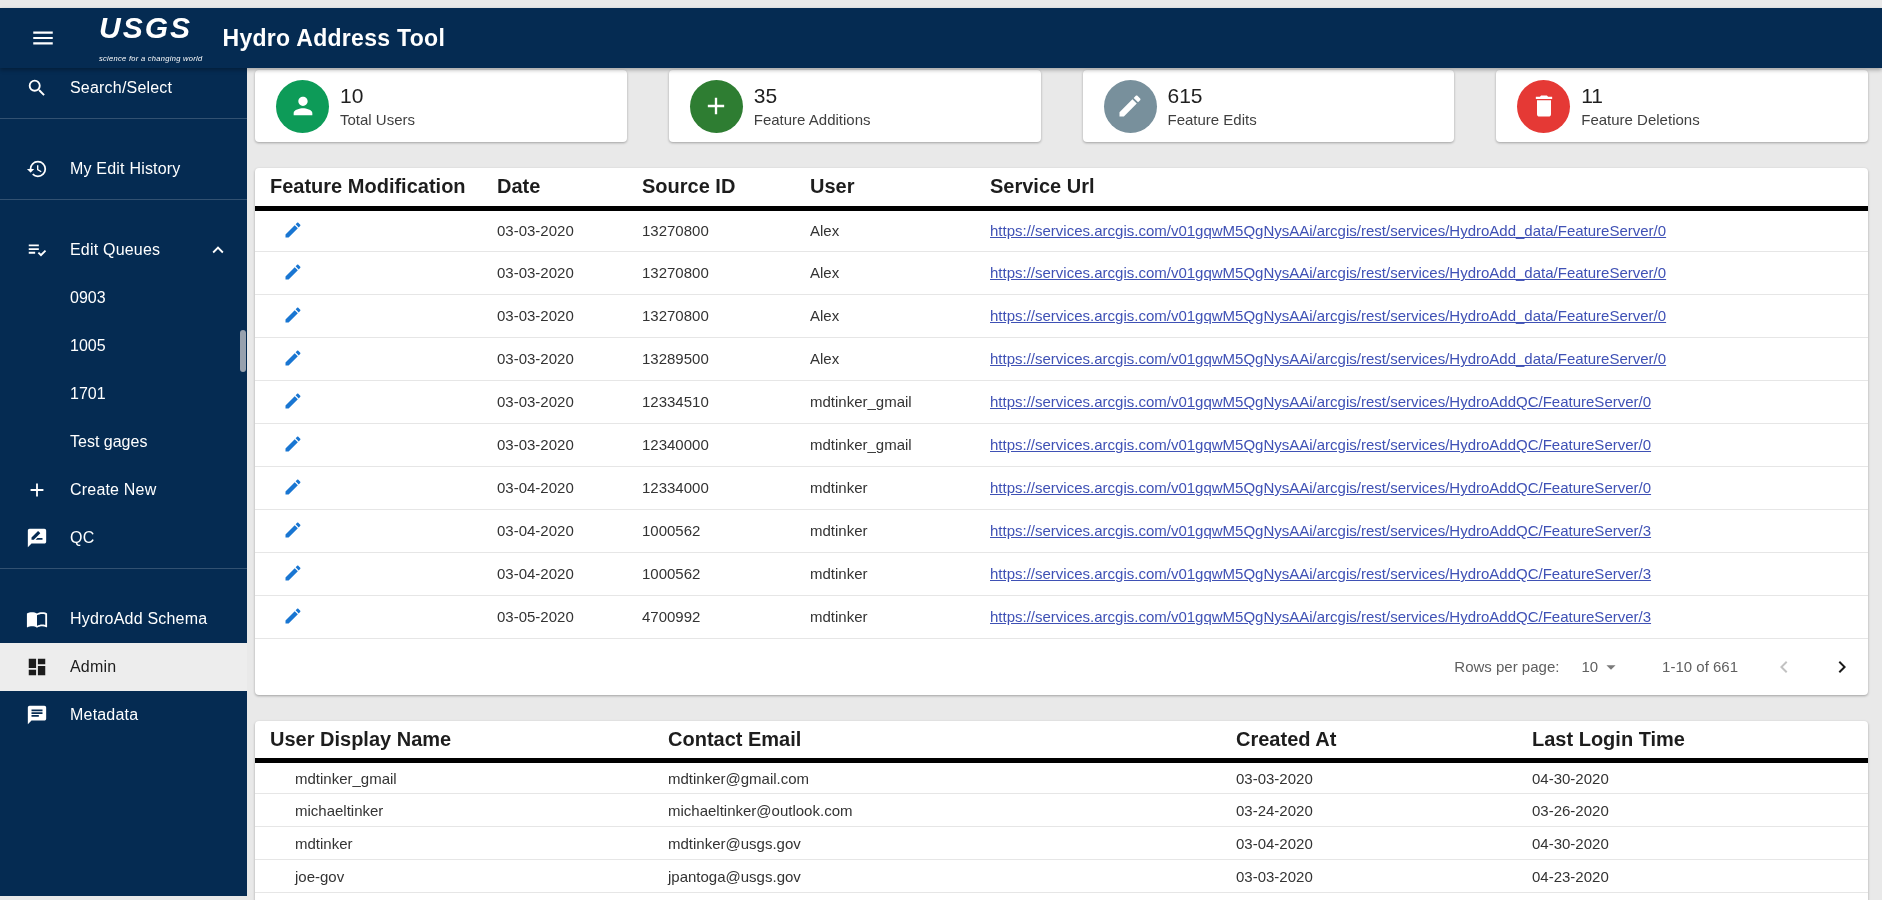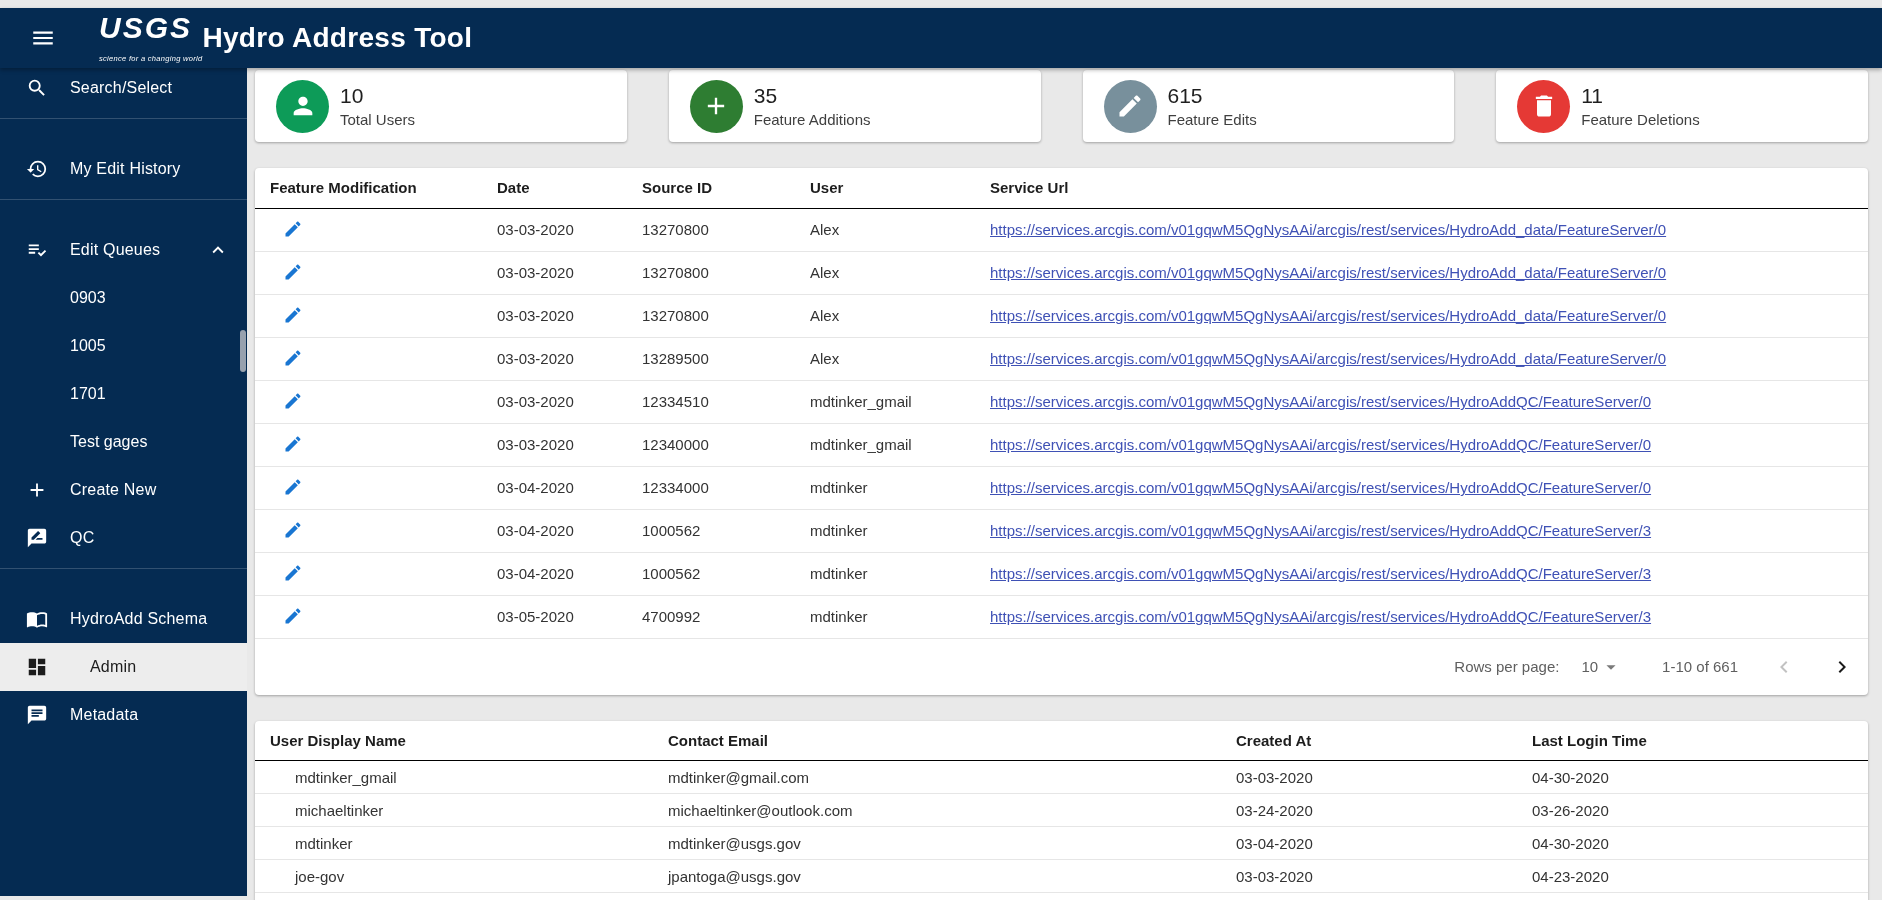--- a/index.html
+++ b/index.html
@@ -17,35 +17,35 @@
   }
   .menu-btn {
     background: none; border: none; color: #fff; margin-left: 25px;
     width: 36px; height: 36px; display: flex; align-items: center; justify-content: center;
     cursor: pointer;
   }
   .menu-btn svg { width: 26px; height: 26px; fill: #fff; }
   .logo { margin-left: 38px; color: #fff; display: flex; flex-direction: column; line-height: 1; }
   .logo-text { font-size: 30px; font-weight: bold; letter-spacing: 2px; font-style: italic; }
   .logo-tag { font-size: 7.5px; font-style: italic; margin-top: 12px; letter-spacing: .3px; }
-  .app-title { color: #fff; font-size: 28px; font-weight: bold; letter-spacing: .3px; }
+  .app-title { color: #fff; font-size: 23px; font-weight: bold; margin-left: 20px; letter-spacing: .3px; }
 
   
   .sidebar {
     position: fixed; top: 56px; left: 0; width: 247px; height: 840px;
     background: #052b52; z-index: 10; padding-top: 8px;
   }
   .nav-item {
     height: 48px; display: flex; align-items: center; padding-left: 26px;
     color: #fff; font-size: 16px; font-weight: 500; cursor: pointer; letter-spacing: .2px;
     position: relative;
   }
   .nav-item .icon { width: 22px; height: 22px; margin-right: 22px; display: flex; align-items: center; }
   .nav-item .icon svg { width: 22px; height: 22px; fill: currentColor; }
-  .nav-item.active { background: #ededed; color: #1c1c1c; gap: 20px; }
+  .nav-item.active { background: #ededed; color: #1c1c1c; }
   .nav-item .trail { margin-left: auto; margin-right: 18px; display: flex; }
   .nav-item .trail svg { width: 22px; height: 22px; fill: currentColor; }
   .nav-sub { height: 48px; display: flex; align-items: center; padding-left: 70px;
     color: #fff; font-size: 16px; font-weight: 500; cursor: pointer; }
   .nav-divider { height: 1px; background: rgba(255,255,255,.18); margin: 6px 0 26px 0; }
   .sb-thumb { position: absolute; right: 1px; top: 274px; width: 6px; height: 42px;
     background: #97a1ae; border-radius: 3px; }
 
   
   .main { position: absolute; top: 60px; left: 247px; width: 1635px; height: 744px;
@@ -63,22 +63,22 @@
   .ic-green2 { background: #2e7d32; }
   .ic-gray   { background: #78909c; }
   .ic-red    { background: #e53935; }
   .stat-text { margin-left: 11px; display: flex; flex-direction: column; }
   .stat-value { font-size: 21px; color: #1f1f1f; }
   .stat-label { font-size: 15px; color: #3f3f3f; margin-top: 3px; }
 
   
   .table-card { margin-top: 26px; overflow: hidden; }
   table { width: 100%; border-collapse: collapse; table-layout: fixed; }
-  th { text-align: left; font-size: 15px; font-weight: bold; color: #1d1d1d;
-    height: 40px; padding-left: 15px; border-bottom: 1px solid #000000; white-space: nowrap; }
+  th { text-align: left; font-size: 20px; font-weight: bold; color: #1d1d1d;
+    height: 40px; padding-left: 15px; border-bottom: 5px solid #000000; white-space: nowrap; }
   td { font-size: 15px; color: #333; border-bottom: 1px solid #e6e6e6;
     padding-left: 15px; white-space: nowrap; overflow: hidden; }
   .edits-table td { height: 43px; }
   .users-table td { height: 33px; }
   .users-table td.first { padding-left: 40px; }
   .pencil-cell { padding-left: 28px; }
   .pencil-btn { display: inline-flex; width: 22px; height: 22px; cursor: pointer; vertical-align: middle; }
   .pencil-btn svg { width: 20px; height: 20px; fill: #1976d2; }
   a.svc-link { color: #3f51b5; text-decoration: underline; cursor: pointer; }
 

